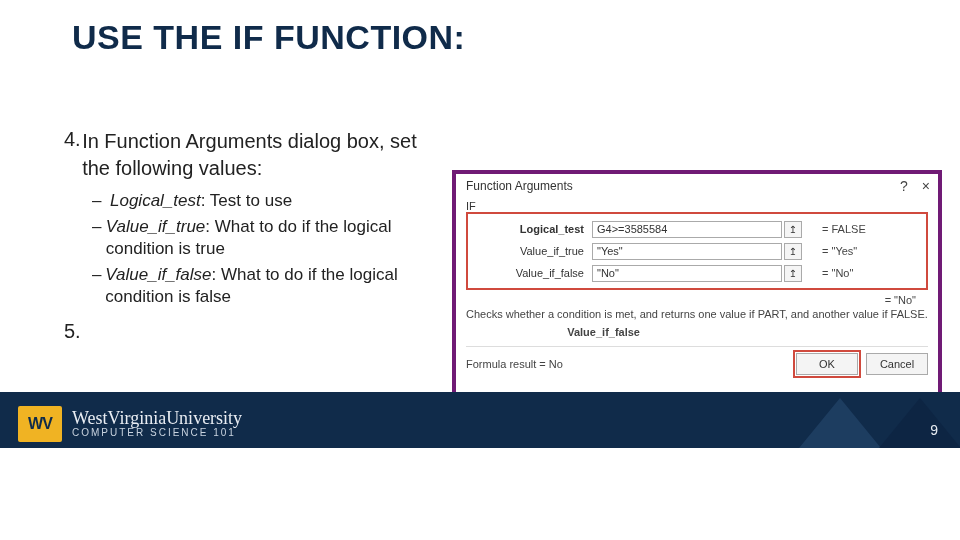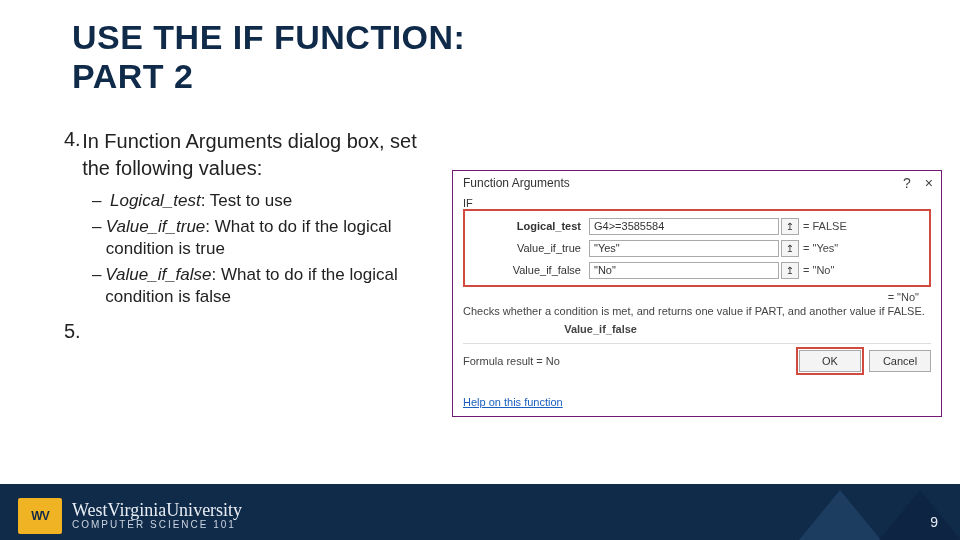--- a/index.html
+++ b/index.html
@@ -1,44 +1,44 @@
 <!DOCTYPE html>
 <html><head>
 <meta charset="utf-8">
 <style>
   * { box-sizing: border-box; margin: 0; padding: 0; }
   html, body { width: 960px; height: 540px; font-family: Arial, Helvetica, sans-serif; background: #fff; overflow: hidden; }
-  .slide { position: relative; width: 960px; height: 540px; }
+  .slide { position: relative; width: 960px; height: 448px; }
   .title { position: absolute; left: 72px; top: 18px; font-size: 34px; font-weight: 800; color: #102b4a; letter-spacing: 0.5px; line-height: 1.15; }
   .content { position: absolute; left: 64px; top: 128px; width: 355px; }
   .ol-item { display: flex; margin-bottom: 8px; }
   .ol-num { width: 28px; font-size: 20px; color: #222; }
   .ol-text { font-size: 20px; color: #222; line-height: 1.35; }
   .sublist { margin-left: 28px; margin-top: 6px; margin-bottom: 12px; }
   .sub-item { display: flex; margin-bottom: 4px; font-size: 17px; color: #222; line-height: 1.3; }
   .dash { width: 18px; }
   .s-label { font-style: italic; }
   .u { text-decoration: underline; }
   .b { font-weight: 700; }
 
   
-  .dialog { position: absolute; left: 452px; top: 170px; width: 490px; border: 1px solid #701a75; background: #fff; font-family: "Segoe UI", Arial, sans-serif; font-size: 11px; color: #333; }
+  .dialog { position: absolute; left: 452px; top: 170px; width: 490px; border: 4px solid #701a75; background: #fff; font-family: "Segoe UI", Arial, sans-serif; font-size: 11px; color: #333; }
   .dlg-title { display: flex; align-items: center; justify-content: space-between; padding: 4px 8px 2px 10px; }
   .dlg-title-text { font-size: 12px; color: #333; }
   .dlg-ctrls { display: flex; gap: 14px; font-size: 14px; color: #444; }
   .dlg-body { padding: 4px 10px 8px 10px; }
   .fn { font-size: 11px; }
   .rows { border: 2px solid #d04a3e; padding: 5px 8px 5px 4px; margin-bottom: 4px; }
   .row { display: flex; align-items: center; height: 20px; margin-bottom: 2px; }
   .row:last-child { margin-bottom: 0; }
   .lab { width: 120px; text-align: right; padding-right: 8px; font-size: 11px; }
   .lab.bold { font-weight: 700; }
   .inp { width: 190px; height: 17px; border: 1px solid #aaa; background: #fff; font-size: 11px; padding: 0 4px; color: #333; }
   .collapse { width: 18px; height: 17px; border: 1px solid #aaa; margin-left: 2px; display: flex; align-items: center; justify-content: center; font-size: 10px; background: #f5f5f5; }
-  .eq { margin-left: 4px; font-size: 11px; color: #444; }
+  .eq { margin-left: 20px; font-size: 11px; color: #444; }
   .result-end { text-align: right; font-size: 11px; color: #444; margin: 2px 0 2px 0; padding-right: 12px; }
   .desc { font-size: 11px; color: #444; margin-bottom: 6px; }
   .detail { display: flex; font-size: 11px; color: #444; margin-bottom: 4px; }
   .detail .dl { width: 180px; text-align: right; font-weight: 700; padding-right: 6px; }
   .detail .dr { flex: 1; }
   .sep { border-top: 1px solid #ddd; margin: 8px 0 6px 0; }
   .footer { display: flex; align-items: center; justify-content: space-between; }
   .formula-res { font-size: 11px; color: #444; }
   .btns { display: flex; gap: 8px; }
   .btn { width: 62px; height: 22px; border: 1px solid #aaa; background: #f4f4f4; font-size: 11px; display: flex; align-items: center; justify-content: center; }
@@ -46,33 +46,32 @@
   .help { color: #1a5fbf; font-size: 11px; text-decoration: underline; cursor: pointer; margin-top: 24px; display: inline-block; }
 
   
   .bottom { position: absolute; left: 0; bottom: 0; width: 960px; height: 56px; background: #102b4a; overflow: hidden; }
   .chevrons { position: absolute; right: 150px; bottom: -10px; }
   .chev { position: absolute; width: 0; height: 0; }
   .chev.c1 { border-left: 90px solid transparent; border-right: 90px solid transparent; border-bottom: 110px solid #1f3f63; left: -60px; top: -60px; transform: rotate(0deg); opacity: 0.9; }
   .chev.c2 { border-left: 90px solid transparent; border-right: 90px solid transparent; border-bottom: 110px solid #0d2542; left: 20px; top: -60px; opacity: 0.9; }
   .pagenum { position: absolute; right: 22px; bottom: 10px; color: #e7ecf2; font-size: 14px; }
   .logo { position: absolute; left: 18px; bottom: 6px; display: flex; align-items: center; gap: 10px; color: #e9edf3; }
-  .wv-badge { width: 44px; height: 36px; background: #f0b323; display: flex; align-items: center; justify-content: center; color: #102b4a; font-weight: 900; font-size: 12px; letter-spacing: -1px; border-radius: 2px; }
+  .wv-badge { width: 44px; height: 36px; background: #f0b323; display: flex; align-items: center; justify-content: center; color: #102b4a; font-weight: 900; font-size: 16px; letter-spacing: -1px; border-radius: 2px; }
   .logo-text { line-height: 1.05; }
   .logo-line1 { font-size: 18px; font-family: Georgia, 'Times New Roman', serif; }
   .logo-thin { font-weight: 300; }
   .logo-line2 { font-size: 10px; letter-spacing: 2px; color: #c9d3df; margin-top: 0; }
 </style>
 </head>
 <body>
 
 <div class="slide">
   <div class="title">
     <span>USE THE IF FUNCTION:</span><br>
-    <span>PART 2</span>
   </div>
 
   <div class="content">
     <div class="ol-item">
       <div class="ol-num">4.</div>
       <div class="ol-text">In Function Arguments dialog box, set the following values:</div>
     </div>
     <div class="sublist">
       <div class="sub-item">
         <div class="dash">–</div>

